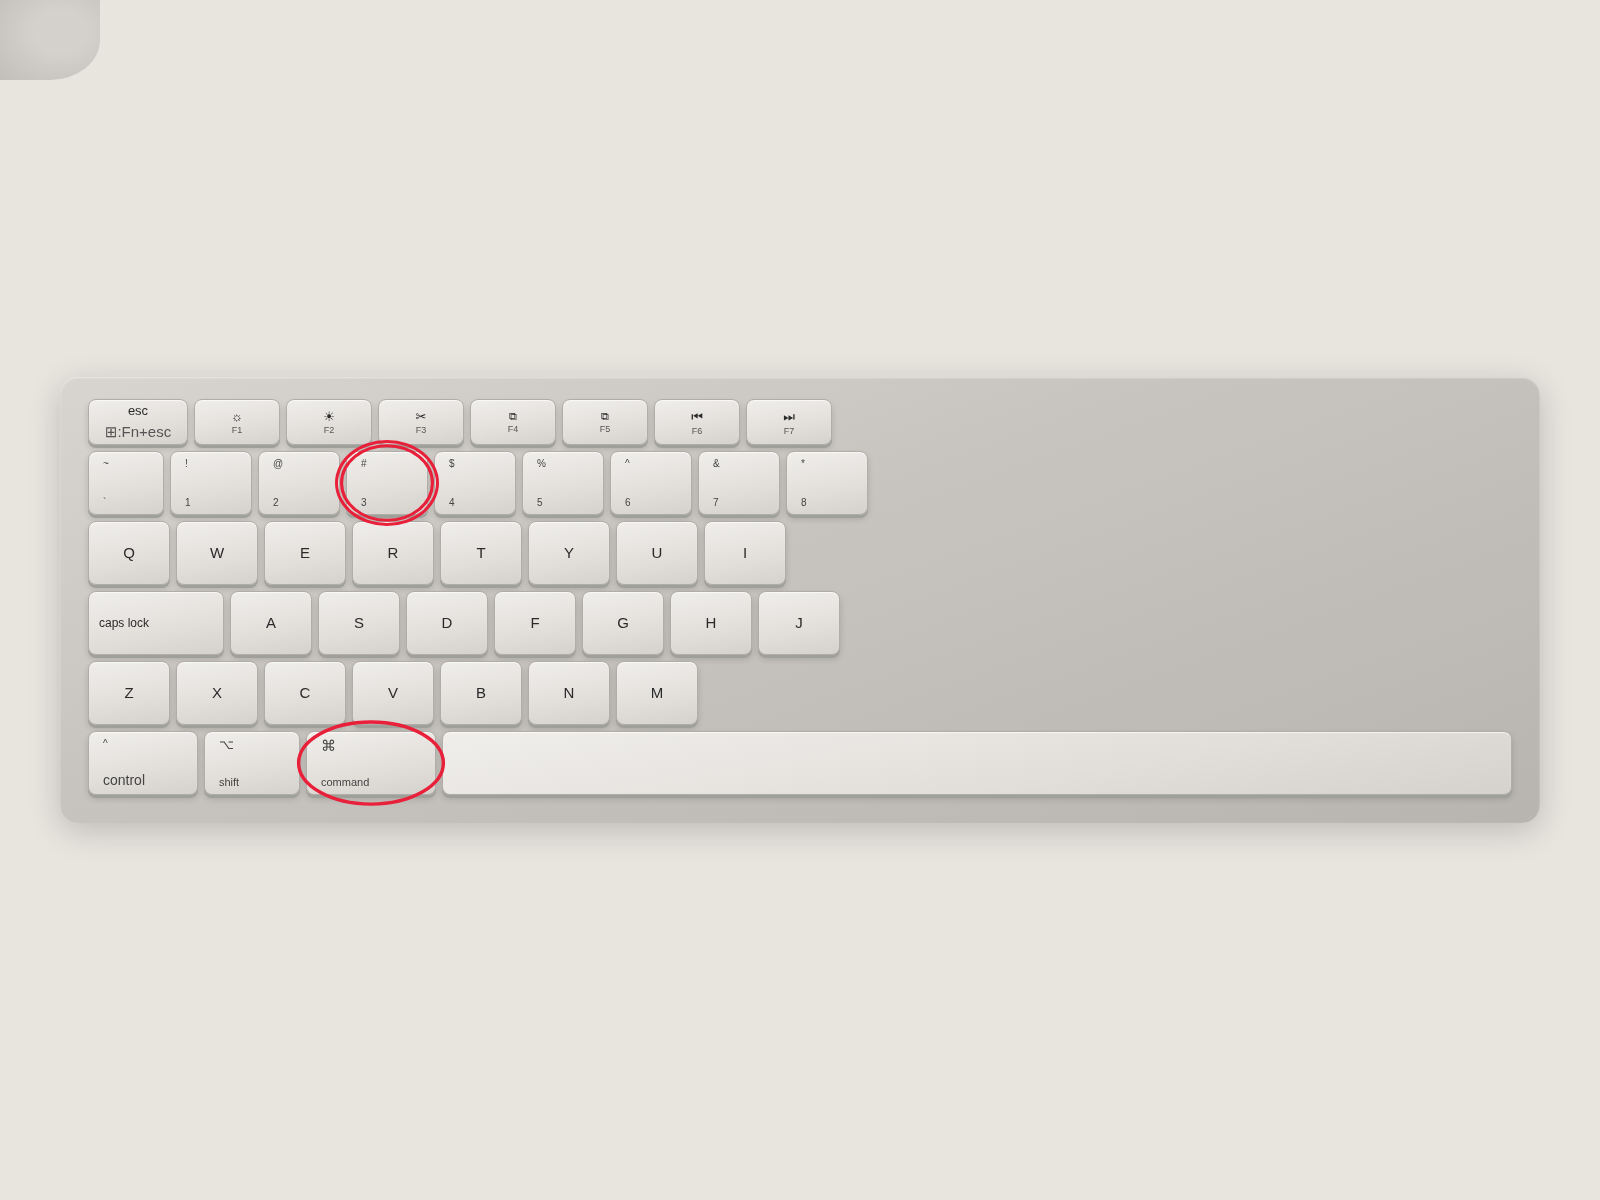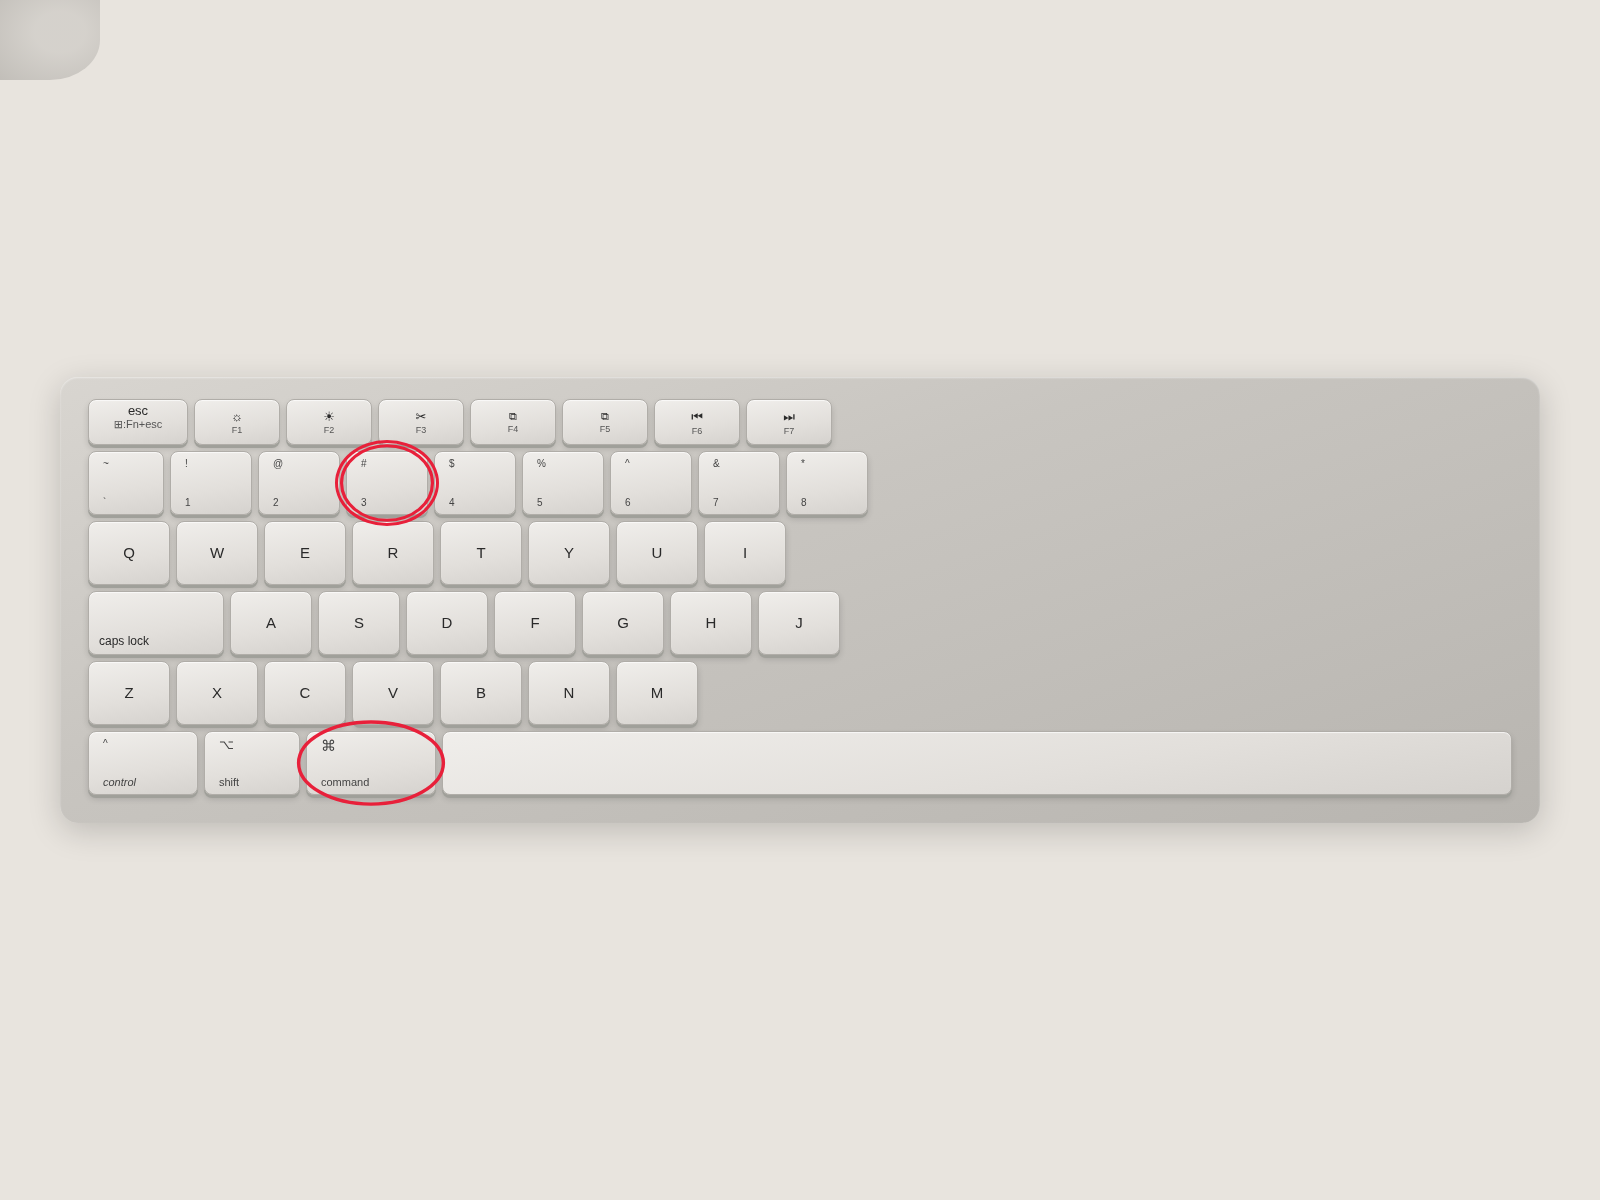--- a/index.html
+++ b/index.html
@@ -136,23 +136,23 @@
   </style>
 </head>
 <body>
 
 <div class="mouse-hint"></div>
 
 <div class="keyboard-wrapper">
   <div class="keyboard-rows">
 
     <div class="key-row">
-      <div class="key key-fn w-esc" style="width:100px; flex-direction:column; padding:4px 8px; justify-content:flex-start;">
+      <div class="key key-fn w-esc" style="width:100px; flex-direction:column; padding:4px 8px; justify-content:space-between;">
         <span class="key-label-main" style="font-size:13px;">esc</span>
-        <span class="key-label-sub" style="font-size:11px;">⊞:Fn+esc</span>
+        <span class="key-label-sub" style="font-size:15px;">⊞:Fn+esc</span>
       </div>
       <div class="key key-fn w-fn" style="width:86px; flex-direction:column; padding:4px;">
         <span class="fn-icon">☼</span>
         <span class="fn-label">F1</span>
       </div>
       <div class="key key-fn w-fn" style="width:86px; flex-direction:column; padding:4px;">
         <span class="fn-icon">☀</span>
         <span class="fn-label">F2</span>
       </div>
       <div class="key key-fn w-fn" style="width:86px; flex-direction:column; padding:4px;">
@@ -241,21 +241,21 @@
       </div>
       <div class="key h-std" style="width:82px;">
         <span class="key-label-main">U</span>
       </div>
       <div class="key h-std" style="width:82px;">
         <span class="key-label-main">I</span>
       </div>
     </div>
 
     <div class="key-row">
-      <div class="key h-std" style="width:136px; font-size:12px; padding:6px 10px; justify-content:flex-end; align-items:flex-start;">
+      <div class="key h-std" style="width:136px; font-size:12px; padding:6px 10px; justify-content:center; align-items:flex-start;">
         <span>caps lock</span>
       </div>
       <div class="key h-std" style="width:82px;">
         <span class="key-label-main">A</span>
       </div>
       <div class="key h-std" style="width:82px;">
         <span class="key-label-main">S</span>
       </div>
       <div class="key h-std" style="width:82px;">
         <span class="key-label-main">D</span>
@@ -295,21 +295,21 @@
         <span class="key-label-main">N</span>
       </div>
       <div class="key h-std" style="width:82px;">
         <span class="key-label-main">M</span>
       </div>
     </div>
 
     <div class="key-row">
       <div class="key h-std" style="width:110px; padding:6px 8px; justify-content:space-between; align-items:flex-start;">
         <span class="key-label-top">^</span>
-        <span class="key-label-bottom" style="font-size:11px;font-style:italic;">control</span>
+        <span class="key-label-bottom" style="font-size:14px;">control</span>
       </div>
       <div class="key h-std" style="width:96px; padding:6px 8px; justify-content:space-between; align-items:flex-start;">
         <span class="key-label-top" style="font-size:13px;">⌥</span>
         <span class="key-label-bottom" style="font-size:11px;">shift</span>
       </div>
 
       <div class="key h-std circled" style="width:130px; padding:6px 8px; justify-content:space-between; align-items:flex-start; position:relative;">
         <span class="key-label-top" style="font-size:15px;">⌘</span>
         <span class="key-label-bottom" style="font-size:11px;">command</span>
         <svg style="position:absolute;top:-14px;left:-14px;width:calc(100% + 28px);height:calc(100% + 28px);pointer-events:none;z-index:10;" viewBox="0 0 158 92">

